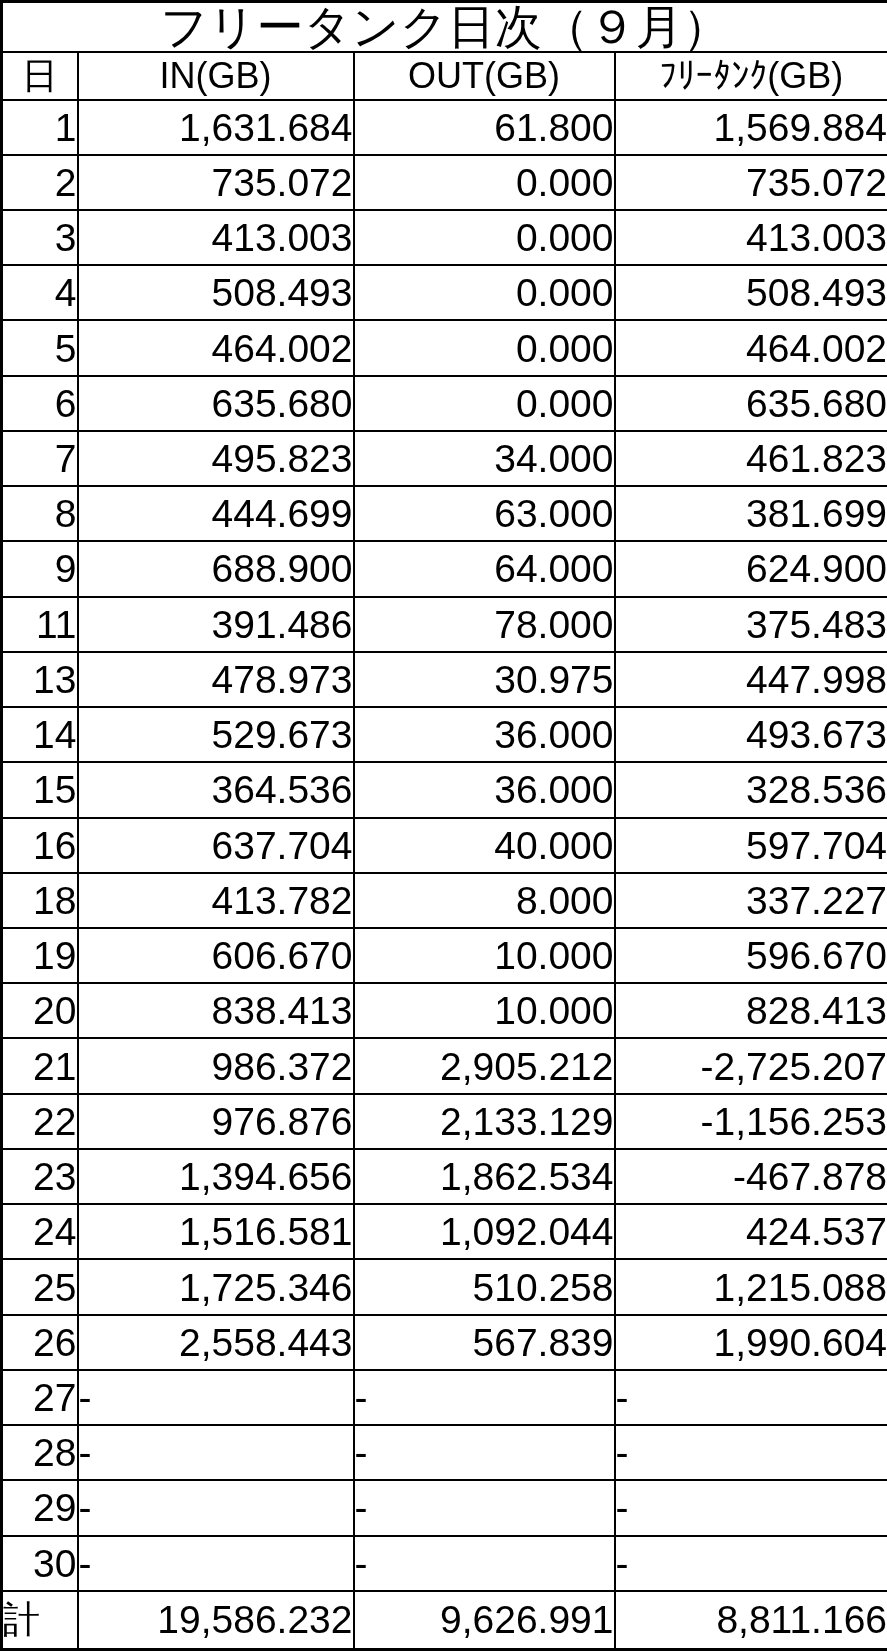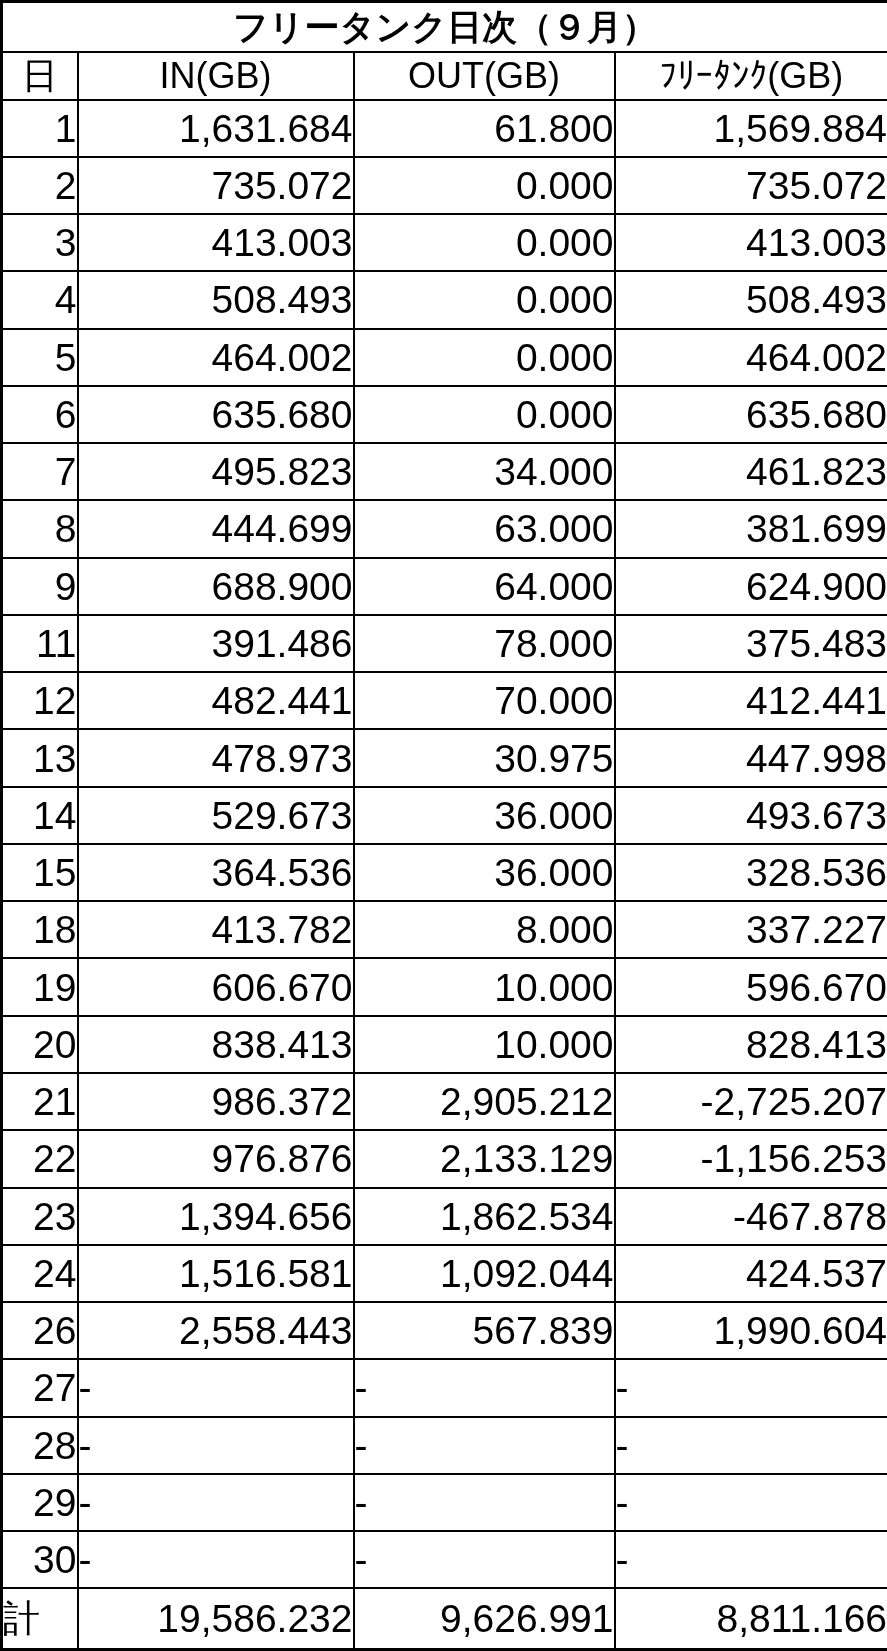--- a/index.html
+++ b/index.html
@@ -26,22 +26,22 @@
   table.ft th, table.ft td {
     border: 2px solid #000000;
     padding: 0;
     vertical-align: middle;
     line-height: 1;
     overflow: hidden;
     white-space: nowrap;
   }
   tr.title-row { height: 50px; }
   tr.title-row th {
-    font-size: 35px;
-    font-weight: 700;
+    font-size: 47px;
+    font-weight: 400;
     text-align: center;
   }
   tr.header-row { height: 48px; }
   tr.header-row th {
     font-size: 36px;
     font-weight: 400;
     text-align: center;
   }
   tbody tr { height: 50px; }
   tbody tr.total-row { height: 53px; }
@@ -142,44 +142,44 @@
           <td class="num">64.000</td>
           <td class="num">624.900</td>
         </tr>
         <tr>
           <td class="day">11</td>
           <td class="num">391.486</td>
           <td class="num">78.000</td>
           <td class="num">375.483</td>
         </tr>
         <tr>
-          <td class="day">12</td>
-          <td class="num">482.441</td>
-          <td class="num">70.000</td>
-          <td class="num">412.441</td>
-        </tr>
-        <tr>
           <td class="day">13</td>
           <td class="num">478.973</td>
           <td class="num">30.975</td>
           <td class="num">447.998</td>
         </tr>
         <tr>
           <td class="day">14</td>
           <td class="num">529.673</td>
           <td class="num">36.000</td>
           <td class="num">493.673</td>
         </tr>
         <tr>
           <td class="day">15</td>
           <td class="num">364.536</td>
           <td class="num">36.000</td>
           <td class="num">328.536</td>
         </tr>
         <tr>
+          <td class="day">16</td>
+          <td class="num">637.704</td>
+          <td class="num">40.000</td>
+          <td class="num">597.704</td>
+        </tr>
+        <tr>
           <td class="day">18</td>
           <td class="num">413.782</td>
           <td class="num">8.000</td>
           <td class="num">337.227</td>
         </tr>
         <tr>
           <td class="day">19</td>
           <td class="num">606.670</td>
           <td class="num">10.000</td>
           <td class="num">596.670</td>
@@ -206,20 +206,26 @@
           <td class="day">23</td>
           <td class="num">1,394.656</td>
           <td class="num">1,862.534</td>
           <td class="num">-467.878</td>
         </tr>
         <tr>
           <td class="day">24</td>
           <td class="num">1,516.581</td>
           <td class="num">1,092.044</td>
           <td class="num">424.537</td>
+        </tr>
+        <tr>
+          <td class="day">25</td>
+          <td class="num">1,725.346</td>
+          <td class="num">510.258</td>
+          <td class="num">1,215.088</td>
         </tr>
         <tr>
           <td class="day">26</td>
           <td class="num">2,558.443</td>
           <td class="num">567.839</td>
           <td class="num">1,990.604</td>
         </tr>
         <tr>
           <td class="day">27</td>
           <td class="num dash">-</td>

